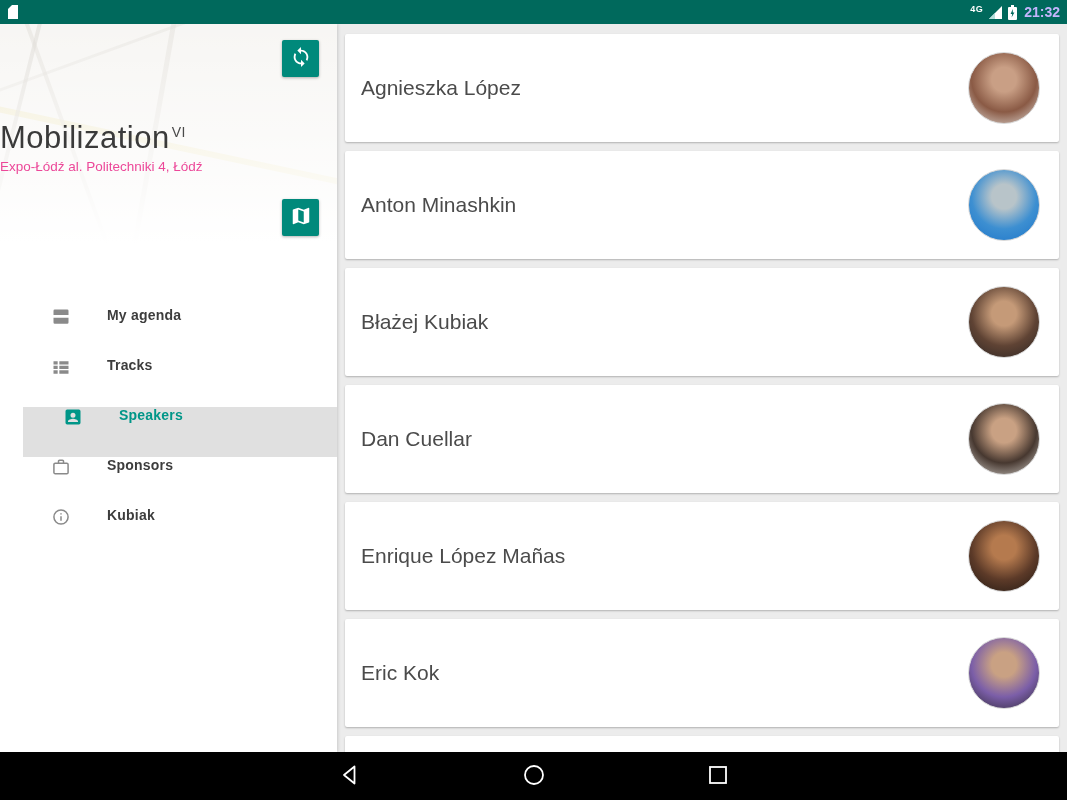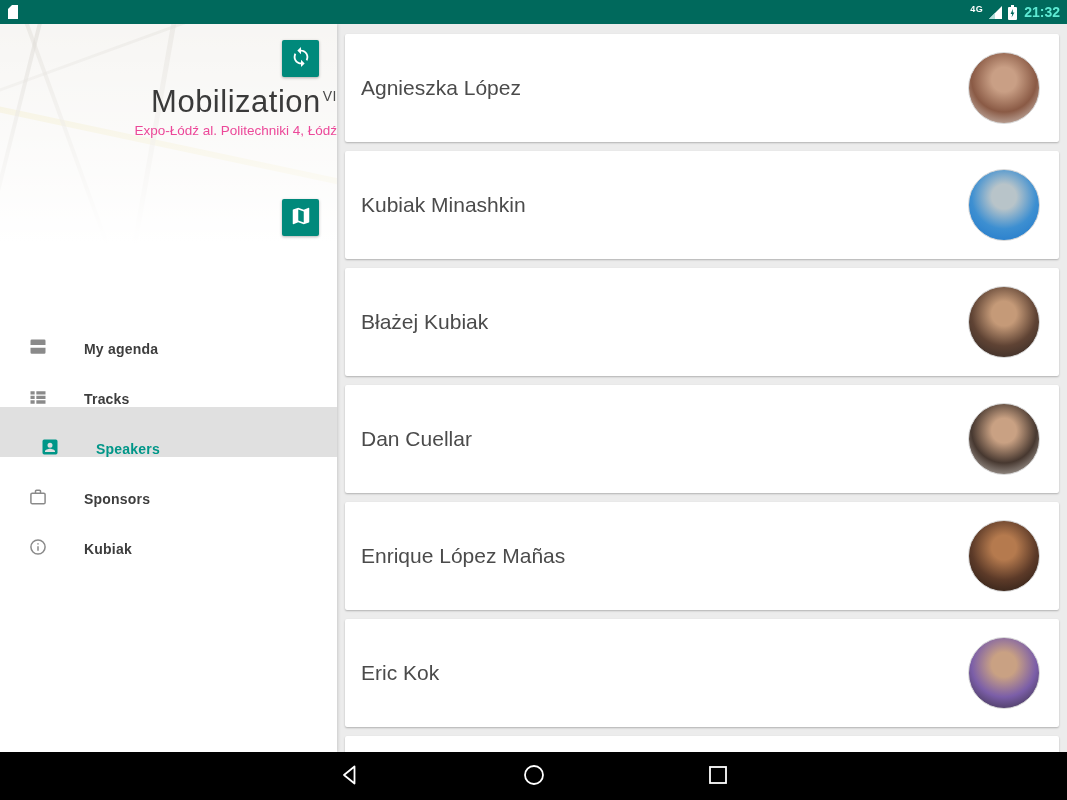--- a/index.html
+++ b/index.html
@@ -5,55 +5,55 @@
   * { margin:0; padding:0; box-sizing:border-box; }
   html,body { width:1067px; height:800px; overflow:hidden; background:#000;
               font-family:"Liberation Sans", sans-serif; }
   .screen { width:1067px; height:800px; display:flex; flex-direction:column; }
 
   
   .status-bar { height:24px; background:#00695c; display:flex; align-items:center;
                 justify-content:space-between; padding:0 7px; flex:0 0 auto; }
   .sb-left, .sb-right { display:flex; align-items:center; gap:5px; }
   .sb-right .net { color:#fff; font-size:9px; font-weight:bold; letter-spacing:.5px; transform:translateY(-3px); }
-  .sb-right .time { color:#5eead4; font-size:14px; font-weight:bold; margin-left:2px; }
+  .sb-right .time { color:#c4b5fd; font-size:14px; font-weight:bold; margin-left:2px; }
   .sb-ic { display:inline-flex; }
 
   
   .app { flex:1 1 auto; display:flex; height:728px; overflow:hidden; }
 
   
   .sidebar { width:337px; flex:0 0 auto; background:#fff; position:relative;
              box-shadow:1px 0 3px rgba(0,0,0,.15); z-index:2; display:flex; flex-direction:column; }
   .drawer-header { height:277px; position:relative; flex:0 0 auto; }
   .map-bg { position:absolute; left:0; top:0; right:0; height:220px;
     background:
       linear-gradient(104deg, transparent 36px, rgba(198,193,184,.55) 37px, rgba(198,193,184,.55) 40px, transparent 41px),
       linear-gradient(70deg,  transparent 98px, rgba(205,200,190,.5) 99px, rgba(205,200,190,.5) 102px, transparent 103px),
       linear-gradient(100deg, transparent 168px, rgba(208,203,194,.5) 169px, rgba(208,203,194,.5) 173px, transparent 174px),
       linear-gradient(12deg,  transparent 128px, rgba(232,222,168,.7) 129px, rgba(232,222,168,.7) 134px, transparent 135px),
       linear-gradient(160deg, transparent 60px, rgba(210,206,198,.45) 61px, rgba(210,206,198,.45) 63px, transparent 64px),
       #f2f0ec;
   }
   .map-bg::after { content:""; position:absolute; inset:0;
     background:linear-gradient(to bottom, rgba(255,255,255,.40), rgba(255,255,255,.72) 55%, #ffffff 100%); }
-  .title-block { position:relative; text-align:right; padding-top:60px; color:#3e3e3e; }
+  .title-block { position:relative; text-align:left; padding-top:96px; color:#3e3e3e; }
   .title-block h1 { font-size:31px; font-weight:400; color:#3a3a3a; letter-spacing:.5px; }
   .title-block h1 sup { font-size:14px; vertical-align:super; margin-left:2px; color:#4a4a4a; }
   .title-block .sub { font-size:13.5px; color:#5c5c5c; margin-top:6px; }
   .title-block .sub2 { font-size:13.5px; color:#ec4899; margin-top:3px; }
   .fab { position:absolute; width:37px; height:37px; border:none; background:#00897b;
          border-radius:2px; display:flex; align-items:center; justify-content:center;
          cursor:pointer; box-shadow:0 1px 3px rgba(0,0,0,.3); }
   .fab.sync { top:16px; right:18px; }
   .fab.map  { top:175px; right:18px; }
 
   .menu { padding-top:6px; }
-  .menu-item { height:50px; display:flex; align-items:flex-end; padding-left:28px; cursor:pointer;
-               color:#8a8a8a; }
+  .menu-item { height:50px; display:flex; align-items:flex-start; padding-left:28px; cursor:pointer;
+               color:#8a8a8a;margin-left:23px; }
   .menu-item .mi-label { margin-left:36px; font-size:14px; font-weight:bold; color:#3d3d3d; letter-spacing:.2px; }
   .menu-item.selected { background:#e0e0e0; color:#009688;padding-left:40px; }
   .menu-item.selected .mi-label { color:#009688; }
   .mi-icon { display:inline-flex; width:20px; height:20px; }
 
   
   .content { flex:1 1 auto; background:#ececec; padding:10px 8px 0 8px; overflow:hidden; }
   .card { height:108px; background:#fff; border-radius:2px; margin-bottom:9px;
           box-shadow:0 1px 2px rgba(0,0,0,.25); display:flex; align-items:center;
           padding:0 19px 0 16px; cursor:pointer; }
@@ -170,21 +170,21 @@
         </div>
       </nav>
     </aside>
 
     <main class="content">
       <div class="card">
         <span class="speaker-name">Agnieszka López</span>
         <span class="avatar" style="background: radial-gradient(circle at 50% 38%, rgb(201, 159, 133) 0%, rgb(201, 159, 133) 22%, rgb(138, 90, 69) 58%, rgb(227, 224, 220) 100%);"></span>
       </div>
       <div class="card">
-        <span class="speaker-name">Kubiak Minashkin</span>
+        <span class="speaker-name">Anton Minashkin</span>
         <span class="avatar" style="background: radial-gradient(circle at 50% 38%, rgb(184, 196, 201) 0%, rgb(184, 196, 201) 22%, rgb(61, 143, 209) 58%, rgb(28, 116, 201) 100%);"></span>
       </div>
       <div class="card">
         <span class="speaker-name">Błażej Kubiak</span>
         <span class="avatar" style="background: radial-gradient(circle at 50% 38%, rgb(197, 154, 120) 0%, rgb(197, 154, 120) 22%, rgb(95, 67, 52) 58%, rgb(42, 36, 34) 100%);"></span>
       </div>
       <div class="card">
         <span class="speaker-name">Dan Cuellar</span>
         <span class="avatar" style="background: radial-gradient(circle at 50% 38%, rgb(201, 161, 131) 0%, rgb(201, 161, 131) 22%, rgb(71, 56, 48) 58%, rgb(215, 211, 206) 100%);"></span>
       </div>

